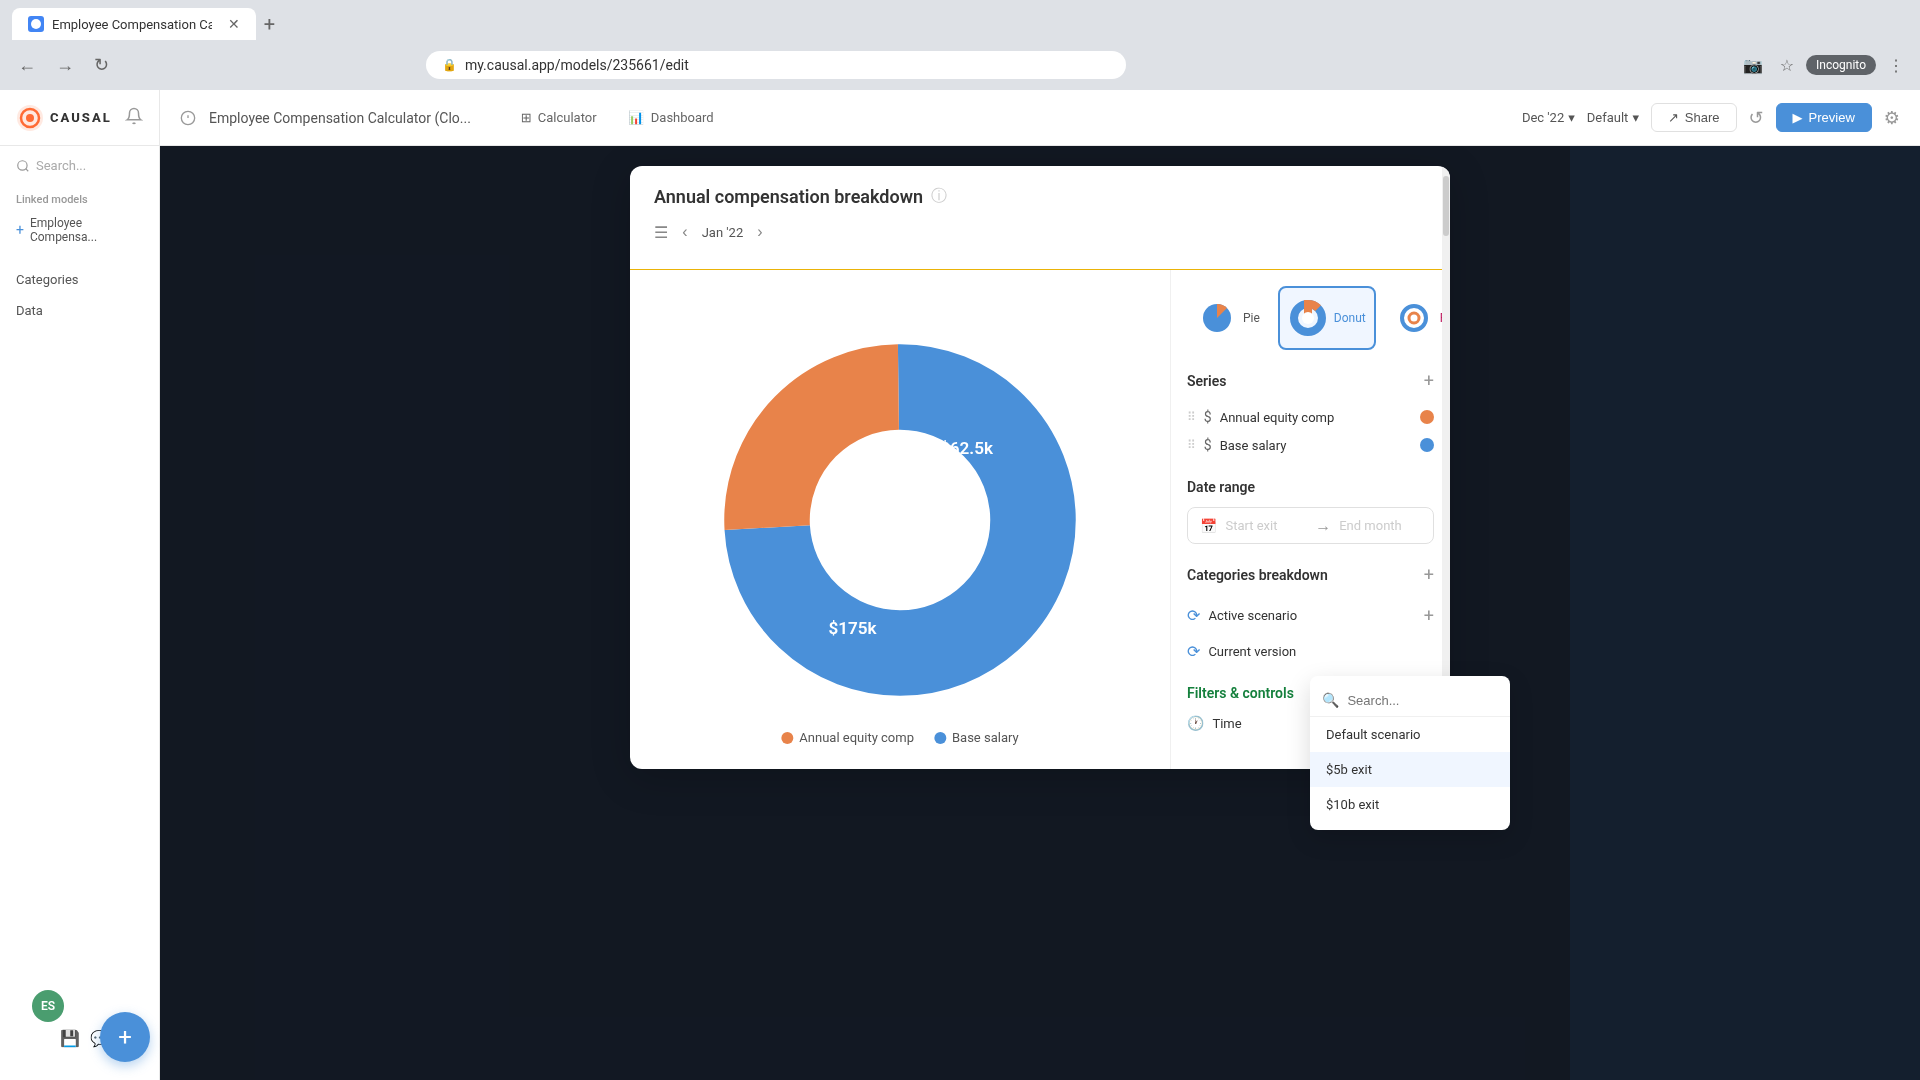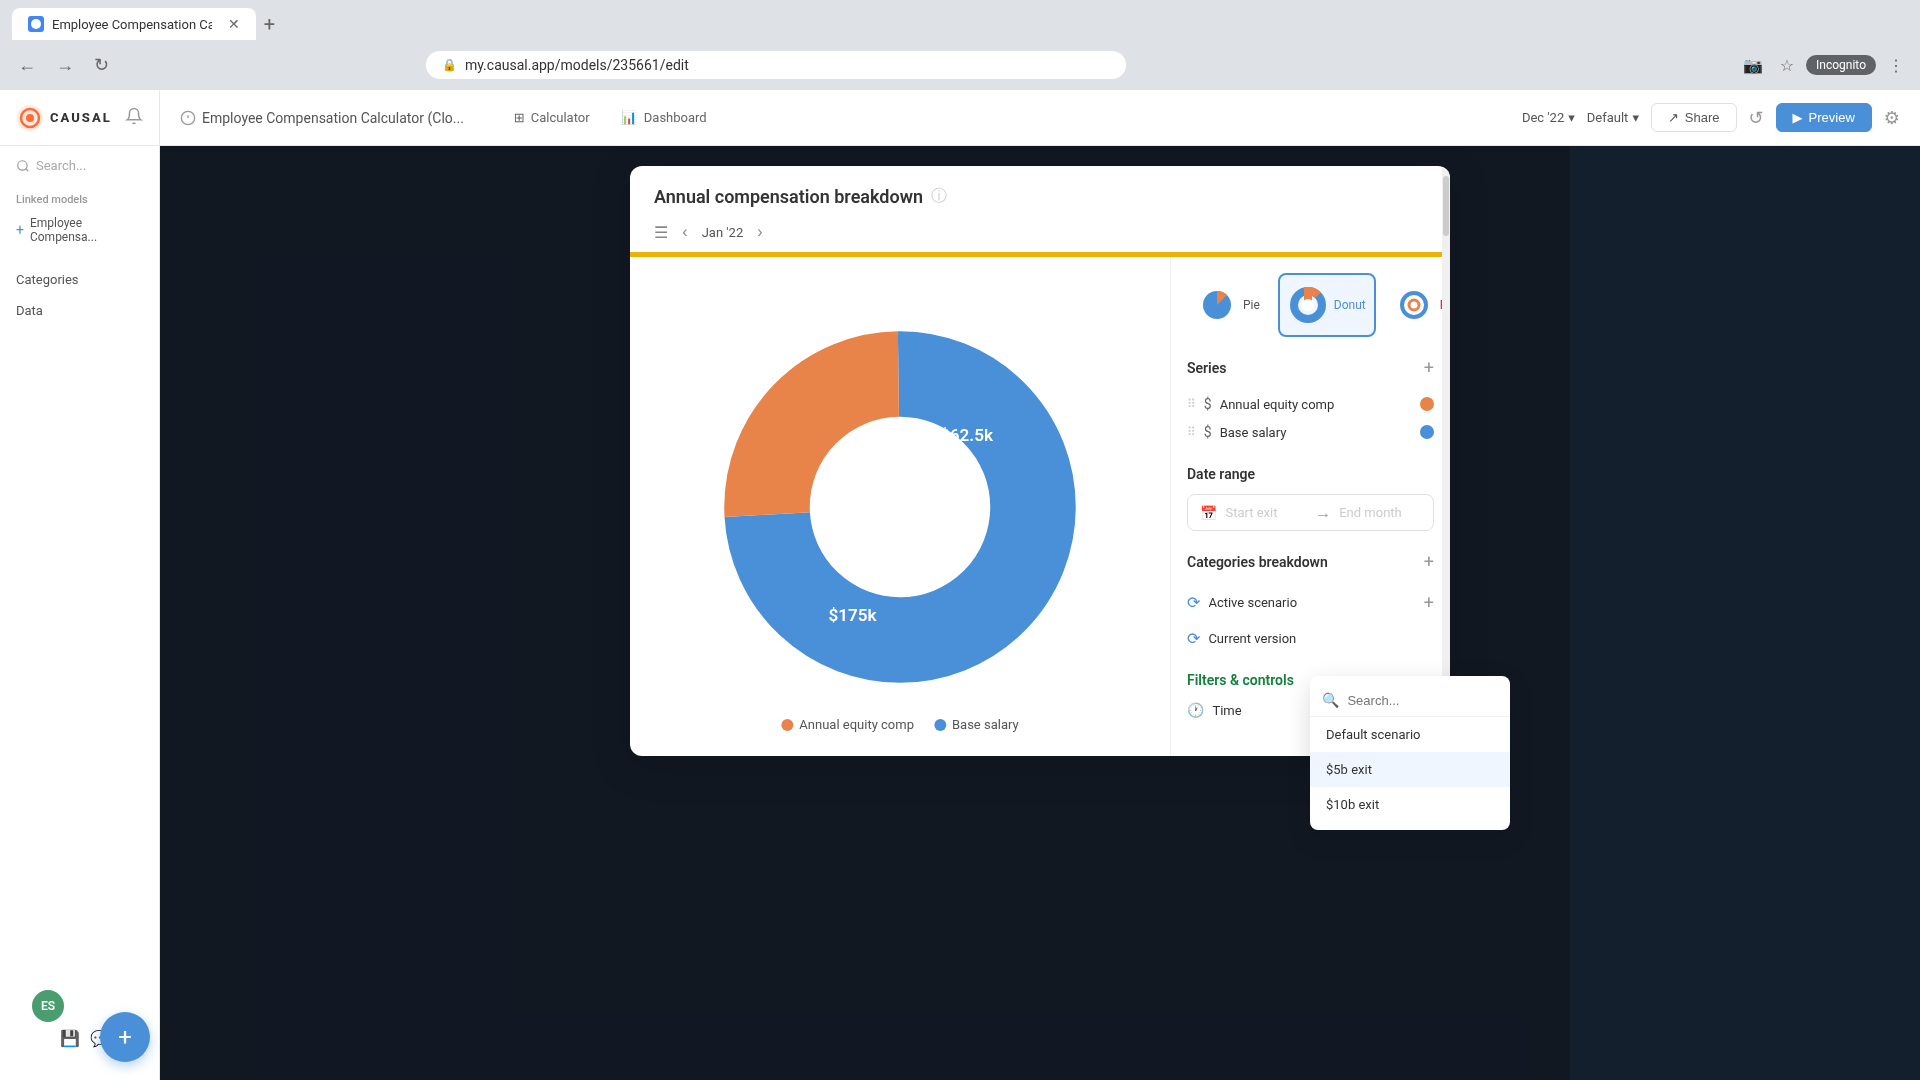--- a/index.html
+++ b/index.html
@@ -32,42 +32,42 @@
     .sidebar-item { padding: 8px 16px; font-size: 13px; color: #555; cursor: pointer; display: flex; align-items: center; gap: 8px; }
     .sidebar-linked-models { padding: 8px 16px; }
     .sidebar-linked-label { font-size: 11px; color: #999; margin-bottom: 6px; font-weight: 500; }
     .sidebar-model-item { display: flex; align-items: center; gap: 6px; padding: 4px 0; font-size: 12px; color: #555; cursor: pointer; }
     .sidebar-model-icon { color: #4a90d9; font-size: 14px; }
     .add-btn-circle { width: 50px; height: 50px; background: #4a90d9; border-radius: 50%; display: flex; align-items: center; justify-content: center; color: white; font-size: 24px; cursor: pointer; position: absolute; bottom: 30px; left: 55px; box-shadow: 0 4px 12px rgba(74,144,217,0.4); }
     .user-avatar { position: absolute; bottom: 30px; left: 16px; width: 32px; height: 32px; background: #4a9d6f; border-radius: 50%; display: flex; align-items: center; justify-content: center; color: white; font-size: 12px; font-weight: 600; }
 
     
     .app-topbar { position: absolute; top: 90px; left: 160px; right: 0; height: 56px; background: #fff; border-bottom: 1px solid #e8e8e8; display: flex; align-items: center; padding: 0 20px; gap: 16px; z-index: 10; }
-    .topbar-model-name { font-size: 14px; color: #555; display: flex; gap: 6px; }
+    .topbar-model-name { font-size: 14px; color: #555; display: flex; gap: 13px; }
     .topbar-tabs { display: flex; align-items: center; gap: 4px; margin-left: 20px; }
     .topbar-tab { padding: 6px 14px; font-size: 13px; color: #666; cursor: pointer; display: flex; align-items: center; gap: 6px; border-radius: 6px; }
     .topbar-actions { margin-left: auto; display: flex; align-items: center; gap: 12px; }
     .topbar-action-btn { padding: 6px 16px; font-size: 13px; border: 1px solid #e0e0e0; border-radius: 6px; cursor: pointer; background: #fff; color: #555; display: flex; align-items: center; gap: 6px; }
     .topbar-action-btn.primary { background: #4a90d9; color: white; border-color: #4a90d9; }
 
     
     .main-content { position: absolute; top: 146px; left: 160px; right: 0; bottom: 0; background: #e8edf2; overflow: hidden; }
 
     
     .dashboard-bg { position: absolute; inset: 0; background: #1a2332; }
     .dashboard-bg-chart { position: absolute; right: 0; top: 0; width: 350px; height: 100%; background: #1e2d42; }
 
     
     .modal-overlay { position: absolute; inset: 0; background: rgba(0,0,0,0.3); display: flex; align-items: flex-start; justify-content: center; padding-top: 20px; }
     .modal { background: #fff; border-radius: 12px; width: 820px; max-height: 620px; position: relative; display: flex; flex-direction: column; box-shadow: 0 8px 40px rgba(0,0,0,0.2); overflow: hidden; }
     .modal-scrollbar { position: absolute; right: 0; top: 0; bottom: 0; width: 8px; background: #f0f0f0; }
     .modal-scrollbar-thumb { width: 6px; margin: 0 1px; background: #ccc; border-radius: 3px; height: 60px; margin-top: 10px; }
 
     
-    .modal-header { padding: 20px 24px 7px; border-bottom: 5px solid #eab308; }
+    .modal-header { padding: 20px 24px 24px; border-bottom: 1px solid #eab308; }
     .modal-title-row { display: flex; align-items: center; gap: 8px; margin-bottom: 12px; }
     .modal-title { font-size: 18px; font-weight: 600; color: #333; }
     .modal-info-icon { color: #ccc; font-size: 16px; }
     .modal-controls { display: flex; align-items: center; gap: 8px; }
     .modal-menu-icon { color: #888; cursor: pointer; font-size: 16px; }
     .modal-nav-btn { background: none; border: none; color: #888; cursor: pointer; font-size: 16px; padding: 4px 6px; }
     .modal-date { font-size: 13px; color: #555; }
 
     
     .modal-body { display: flex; flex: 1; overflow: hidden; }

